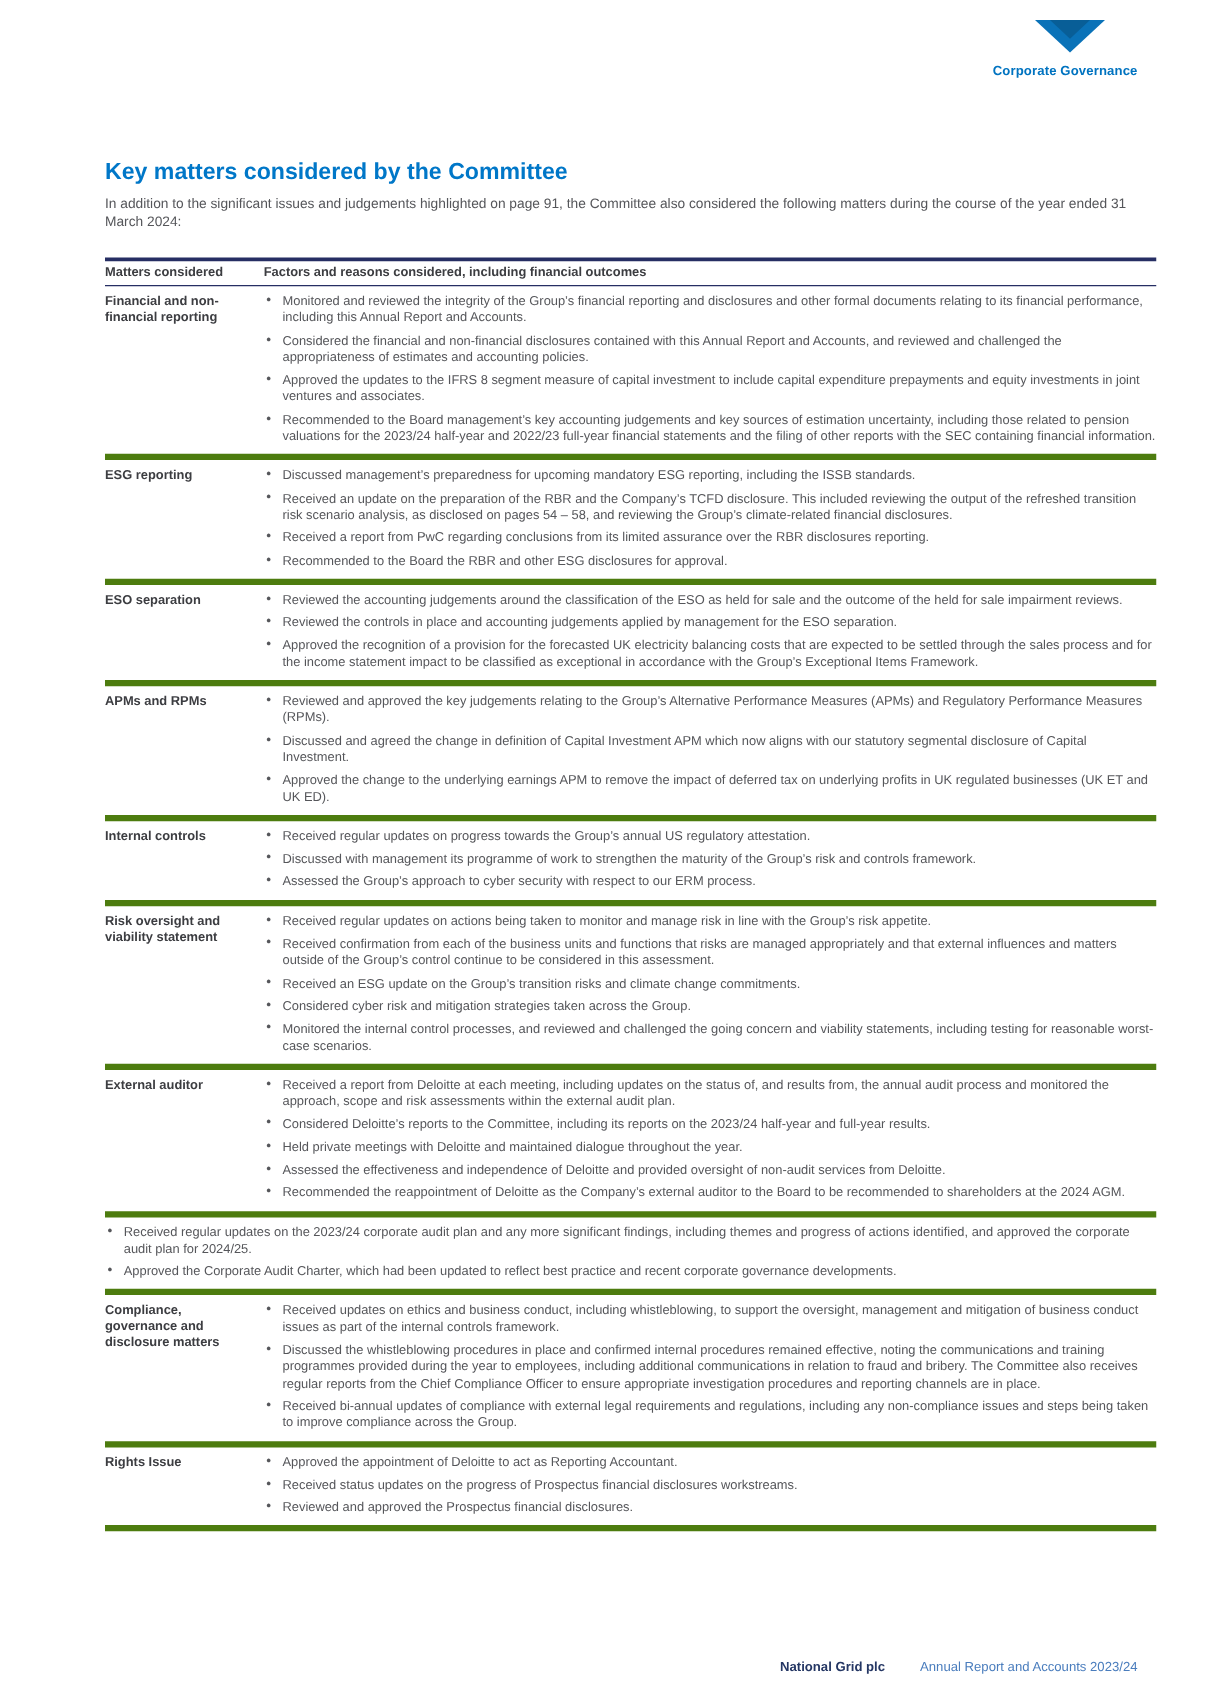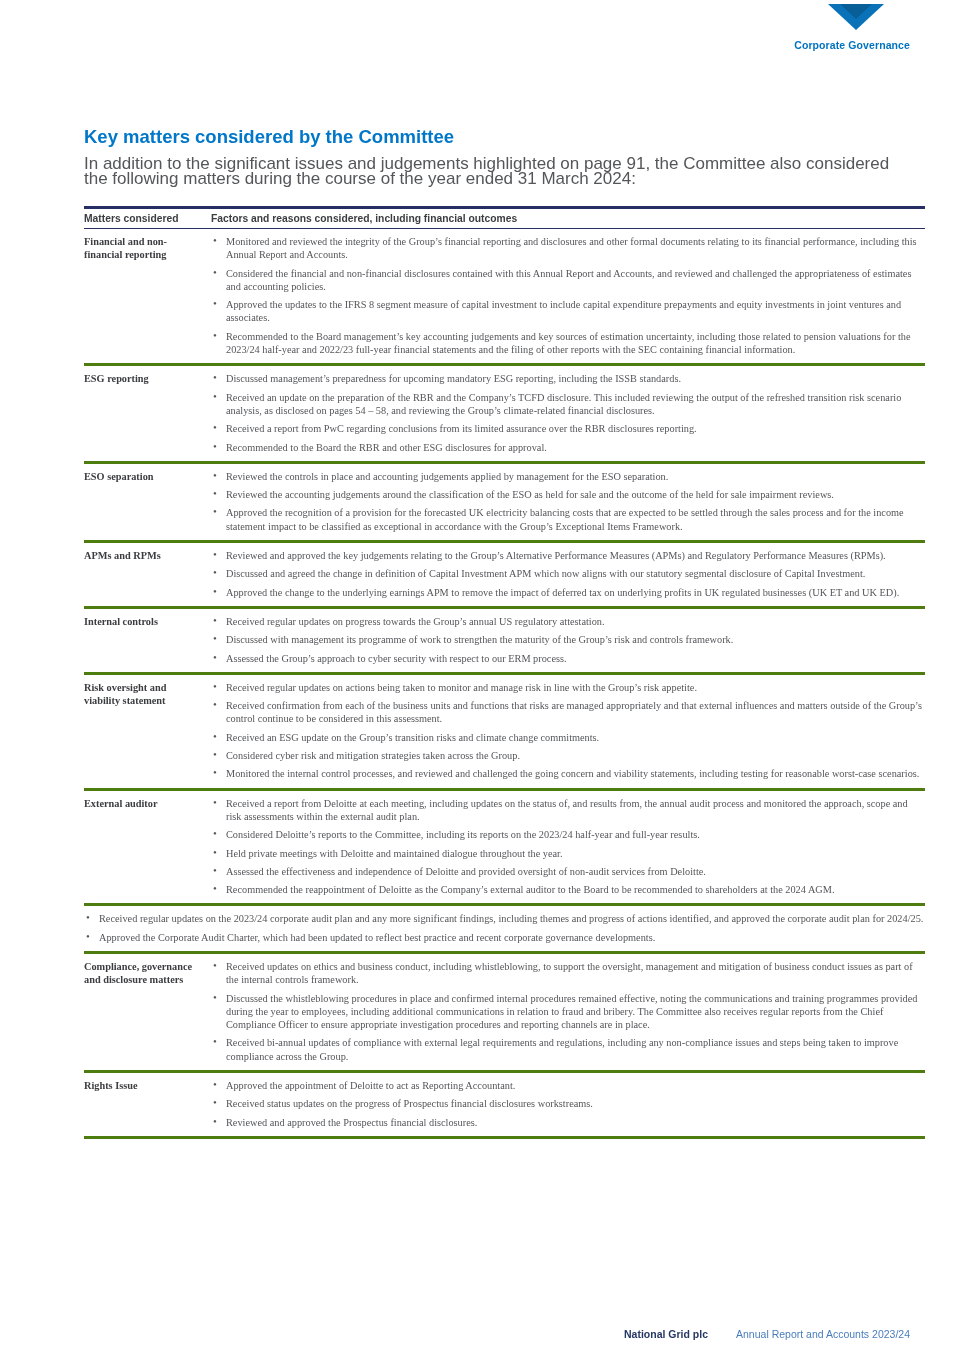--- a/index.html
+++ b/index.html
@@ -7,39 +7,39 @@
   body {
     width:965px; height:1365px;
     font-family:"Liberation Sans", sans-serif;
     color:#55565a;
     position:relative;
     overflow:hidden;
   }
   .page { width:965px; height:1365px; position:relative; }
 
   
-  .page-header { position:absolute; top:4px; right:55px; }
+  .page-header { position:absolute; top:16px; right:55px; }
   .logo-wrap { display:flex; justify-content:flex-end; padding-right:26px; }
   .section-label {
     color:#0073c0; font-weight:bold; font-size:10.5px; margin-top:7px;
     letter-spacing:0.1px;
   }
 
   
   .content { position:absolute; top:126px; left:84px; right:40px; }
   h1.title { color:#0077c8; font-size:18.5px; font-weight:bold; }
-  .intro { margin-top:8px; font-size:17px; line-height:15px; color:#55565a; max-width:826px; }
+  .intro { margin-top:8px; font-size:11px; line-height:15px; color:#55565a; max-width:826px; }
 
   
   .matters-table { margin-top:20px; border-top:3px solid #262e63; }
   .t-head { display:flex; border-bottom:1px solid #262e63; padding:4px 0 4px; }
   .th { font-weight:bold; font-size:10.3px; color:#3c3d41; }
   .t-col1 { width:127px; flex:0 0 127px; padding-right:15px; }
   .t-col2 { flex:1 1 auto; }
-  .t-row { display:flex; border-bottom:3px solid #4d7c0f; padding:6px 0 2px;font-family:Liberation Serif, serif; }
+  .t-row { display:flex; border-bottom:5px solid #4d7c0f; padding:6px 0 2px; }
   .matter { font-weight:bold; font-size:10.3px; line-height:13px; color:#3c3d41; }
   ul.factors { list-style:none; }
   ul.factors li {
     position:relative; padding-left:15px;
     font-size:10.3px; line-height:13.3px; margin-bottom:5px; color:#55565a;
   }
   ul.factors li::before {
     content:"\2022";
     position:absolute; left:2px; top:-1px;
     color:#55565a; font-size:11px;
@@ -99,22 +99,22 @@
                 <li>Received an update on the preparation of the RBR and the Company’s TCFD disclosure. This included reviewing the output of the refreshed transition risk scenario analysis, as disclosed on pages 54 – 58, and reviewing the Group’s climate-related financial disclosures.</li>
                 <li>Received a report from PwC regarding conclusions from its limited assurance over the RBR disclosures reporting.</li>
                 <li>Recommended to the Board the RBR and other ESG disclosures for approval.</li>
               </ul>
             </div>
           </div>
           <div class="t-row">
             <div class="t-col1 matter">ESO separation</div>
             <div class="t-col2">
               <ul class="factors">
+                <li>Reviewed the accounting judgements around the classification of the ESO as held for sale and the outcome of the held for sale impairment reviews.</li>
                 <li>Reviewed the controls in place and accounting judgements applied by management for the ESO separation.</li>
-                <li>Reviewed the accounting judgements around the classification of the ESO as held for sale and the outcome of the held for sale impairment reviews.</li>
                 <li>Approved the recognition of a provision for the forecasted UK electricity balancing costs that are expected to be settled through the sales process and for the income statement impact to be classified as exceptional in accordance with the Group’s Exceptional Items Framework.</li>
               </ul>
             </div>
           </div>
           <div class="t-row">
             <div class="t-col1 matter">APMs and RPMs</div>
             <div class="t-col2">
               <ul class="factors">
                 <li>Reviewed and approved the key judgements relating to the Group’s Alternative Performance Measures (APMs) and Regulatory Performance Measures (RPMs).</li>
                 <li>Discussed and agreed the change in definition of Capital Investment APM which now aligns with our statutory segmental disclosure of Capital Investment.</li>

